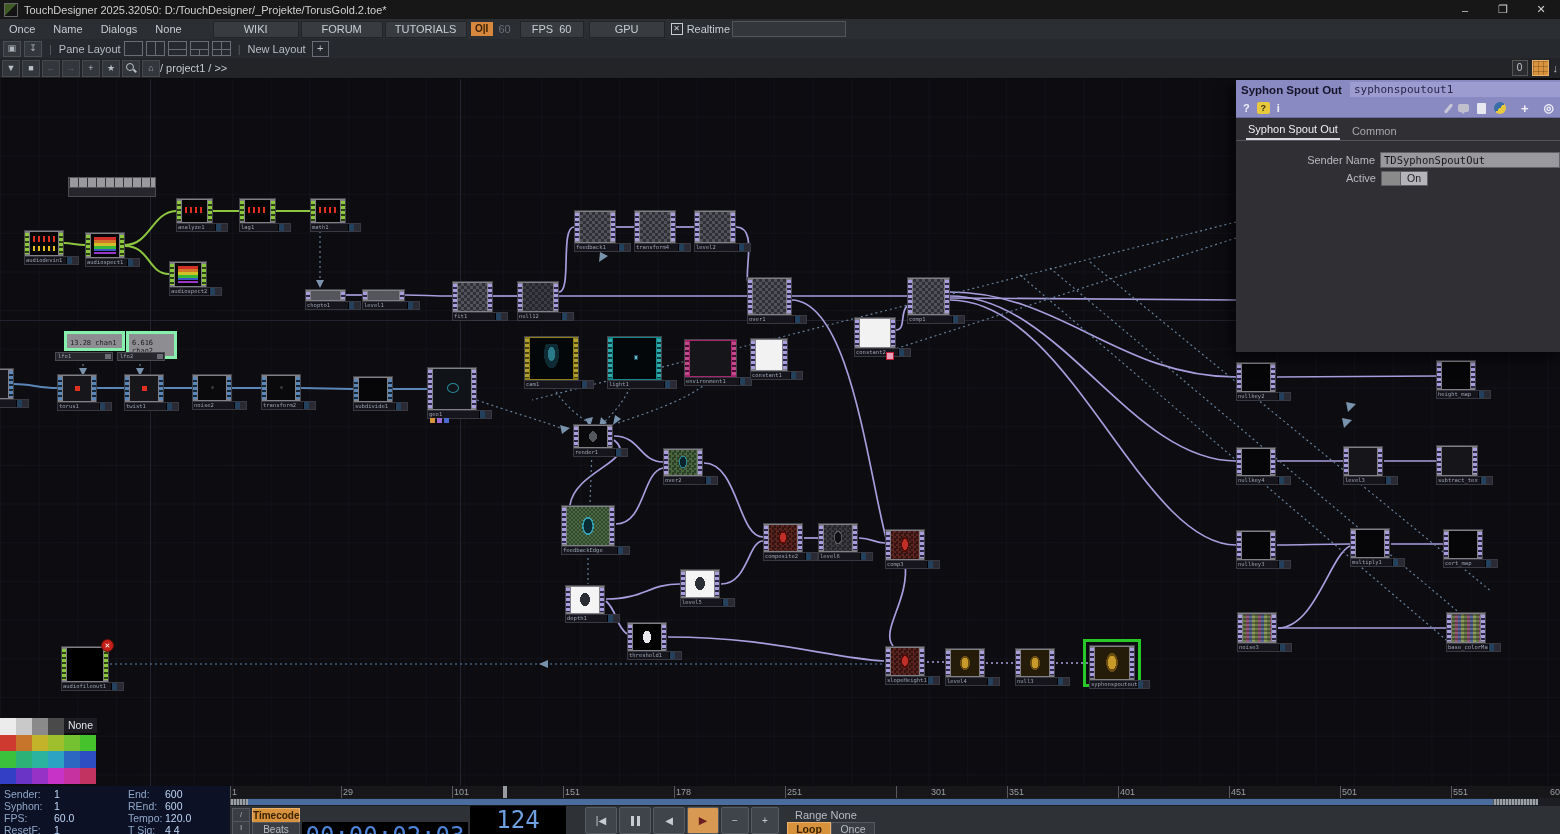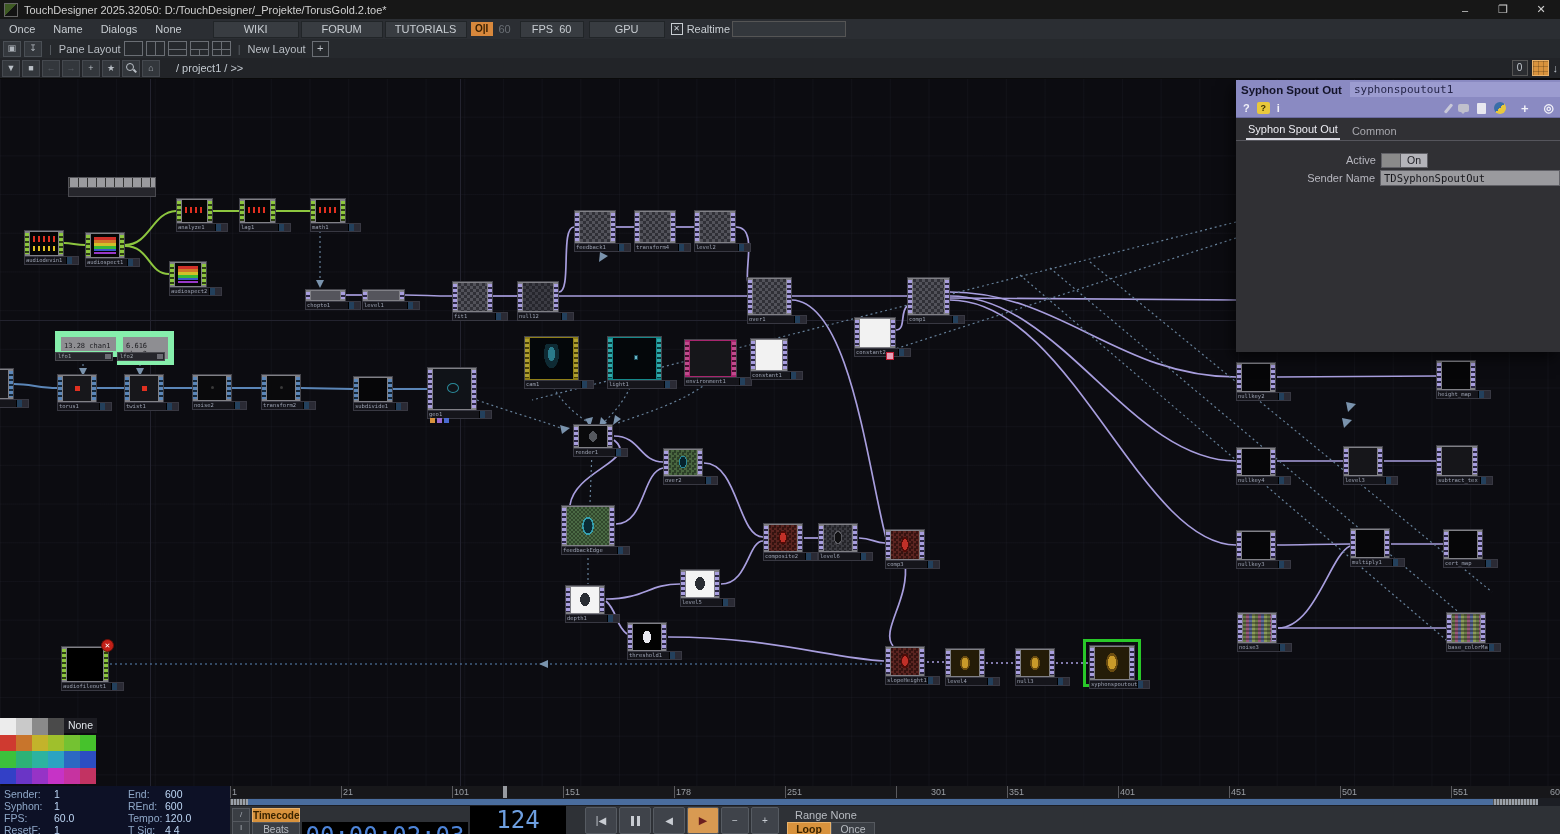--- a/index.html
+++ b/index.html
@@ -40,21 +40,21 @@
   .layoutbtn .vr{position:absolute;top:50%;bottom:0;left:50%;width:1px;background:#6a6e74;}
   .plusbtn{width:15px;height:14px;border:1px solid #6a6e74;color:#c0c5cb;text-align:center;line-height:13px;margin-left:6px;}
   .nettoolbar{position:absolute;left:0;top:58px;right:0;height:20px;background:#222428;border-bottom:1px solid #0a0a0a;
     color:#a9afb6;font-size:11px;display:flex;align-items:center;z-index:30;}
   .ntb{width:16px;height:15px;background:#33373c;border:1px solid #45494f;margin-left:2px;
     text-align:center;line-height:14px;font-size:9px;color:#b9bfc6;}
   .ntb.dim{color:#5a5f66;}
   .mag{position:relative;}
   .mag::before{content:'';position:absolute;left:3px;top:2px;width:6px;height:6px;border:1.5px solid #b9bfc6;border-radius:50%;}
   .mag::after{content:'';position:absolute;left:10px;top:9px;width:4px;height:1.5px;background:#b9bfc6;transform:rotate(45deg);}
-  .netpath{margin-left:16px;color:#c3c9d0;}
+  .netpath{margin-left:0;color:#c3c9d0;}
   .ntright{margin-left:auto;display:flex;align-items:center;margin-right:2px;}
   .cntbox{width:14px;height:14px;background:#2b2d31;border:1px solid #555;color:#c3c9d0;text-align:center;line-height:14px;font-size:10px;}
   .palicon{width:15px;height:14px;background:#d8923c;border:1px solid #e8b26c;margin-left:4px;
     background-image:linear-gradient(#00000033 1px,transparent 1px),linear-gradient(90deg,#00000033 1px,transparent 1px);
     background-size:5px 5px;}
   .ntdown{margin-left:4px;color:#b9bfc6;font-size:11px;}
   
   #canvas{position:absolute;inset:0;z-index:1;background:#0c0c11;}
   #canvas .gridminor{position:absolute;inset:78px 0 48px 0;
     background-image:linear-gradient(rgba(160,170,210,0.04) 1px,transparent 1px),
@@ -143,22 +143,22 @@
     background:radial-gradient(ellipse,#c03028 0 40%,#500c08 41% 56%,transparent 57%);}
   .th-darkhead{background:repeating-conic-gradient(#3c3c42 0% 25%,#242429 0% 50%);background-size:5px 5px;}
   .th-darkhead::before{content:'';position:absolute;left:32%;top:16%;width:36%;height:66%;
     background:radial-gradient(ellipse,#101012 0 45%,#5a5a60 46% 56%,transparent 57%);}
   .th-goldhead{background:#241c08;}
   .th-goldhead::before{content:'';position:absolute;left:30%;top:14%;width:40%;height:70%;
     background:radial-gradient(ellipse,#c89a2a 0 40%,#6a4c10 41% 58%,transparent 59%);}
   .th-colornoise{background:repeating-linear-gradient(90deg,#6a7a4a 0 3px,#9a5a7a 3px 6px,#5a6a9a 6px 9px,#8a9a5a 9px 12px);}
   .th-colornoise::before{content:'';position:absolute;inset:0;background:repeating-linear-gradient(#00000055 0 2px,transparent 2px 4px);}
   
-  .infobox{position:absolute;z-index:3;background:#8e8e92;border:6px solid #86efac;color:#1c1c20;
-    font-size:7px;font-family:"DejaVu Sans Mono",monospace;padding:5px 2px 1px 3px;}
+  .infobox{position:absolute;z-index:3;background:#8e8e92;border:3px solid #86efac;color:#1c1c20;
+    font-size:7px;font-family:"DejaVu Sans Mono",monospace;padding:5px 2px 1px 3px;margin-left:9px;}
   .infoslider{position:absolute;z-index:3;background:#26262c;border:1px solid #4a4a50;height:7px;
     font-size:5.5px;color:#9aa0a8;line-height:7px;padding:0 2px;font-family:"DejaVu Sans Mono",monospace;}
   .infoslider::after{content:'';position:absolute;right:1px;top:1px;width:6px;height:5px;background:#6a6a72;}
   .widgetstrip{position:absolute;z-index:3;}
   .widgetstrip .wtop{height:9px;background:#9a9a9e;border:1px solid #55555a;
     background-image:repeating-linear-gradient(90deg,#333 0 1px,transparent 1px 9px);}
   .widgetstrip .wbot{height:8px;background:#26262c;border:1px solid #4a4a50;border-top:none;}
   .pinkmark{position:absolute;width:6px;height:6px;background:#e8a0b8;border:1px solid #c22038;z-index:3;}
   
   #parampanel{position:absolute;left:1236px;top:80px;width:324px;height:272px;z-index:15;
@@ -730,30 +730,30 @@
       <span class="ppi plus">+</span>
       <span class="ppi bull">◎</span>
     </span>
   </div>
   <div class="pp-tabs">
     <span class="pp-tab active">Syphon Spout Out</span>
     <span class="pp-tab">Common</span>
   </div>
   <div class="pp-params">
     <div class="pp-row">
+      <span class="pp-label">Sender Name</span>
+      <span class="pp-ctrl">
+        <span class="pp-field">TDSyphonSpoutOut</span>
+      </span>
+    </div>
+    <div class="pp-row">
       <span class="pp-label">Active</span>
       <span class="pp-ctrl">
         <span class="tog-a"></span>
         <span class="tog-b">On</span>
-      </span>
-    </div>
-    <div class="pp-row">
-      <span class="pp-label">Sender Name</span>
-      <span class="pp-ctrl">
-        <span class="pp-field">TDSyphonSpoutOut</span>
       </span>
     </div>
   </div>
 </div>
 
 <div id="palette">
   <div class="nonebox">None</div>
   <div>
       <div class="palrow">
         <div class="swatch" style="background: rgb(236, 236, 236);"></div>
@@ -805,21 +805,21 @@
       <span class="fl" style="left: 4px; top: 38px;">ResetF:</span>
       <span class="fv" style="left: 54px; top: 38px;">1</span>
       <span class="fl" style="left: 128px; top: 38px;">T Sig:</span>
       <span class="fv" style="left: 165px; top: 38px;">4    4</span>
     </div>
   <div id="ruler">
       <div id="playhead" style="left: 273.06px;"></div>
       <div class="rtick" style="left: 0px;"></div>
       <span class="rnum" style="left: 0px;">1</span>
       <div class="rtick" style="left: 111px;"></div>
-      <span class="rnum" style="left: 111px;">21</span>
+      <span class="rnum" style="left: 111px;">29</span>
       <div class="rtick" style="left: 222px;"></div>
       <span class="rnum" style="left: 222px;">101</span>
       <div class="rtick" style="left: 333px;"></div>
       <span class="rnum" style="left: 333px;">151</span>
       <div class="rtick" style="left: 444px;"></div>
       <span class="rnum" style="left: 444px;">178</span>
       <div class="rtick" style="left: 555px;"></div>
       <span class="rnum" style="left: 555px;">251</span>
       <div class="rtick" style="left: 666px;"></div>
       <span class="rnum" style="left: 699px;">301</span>

